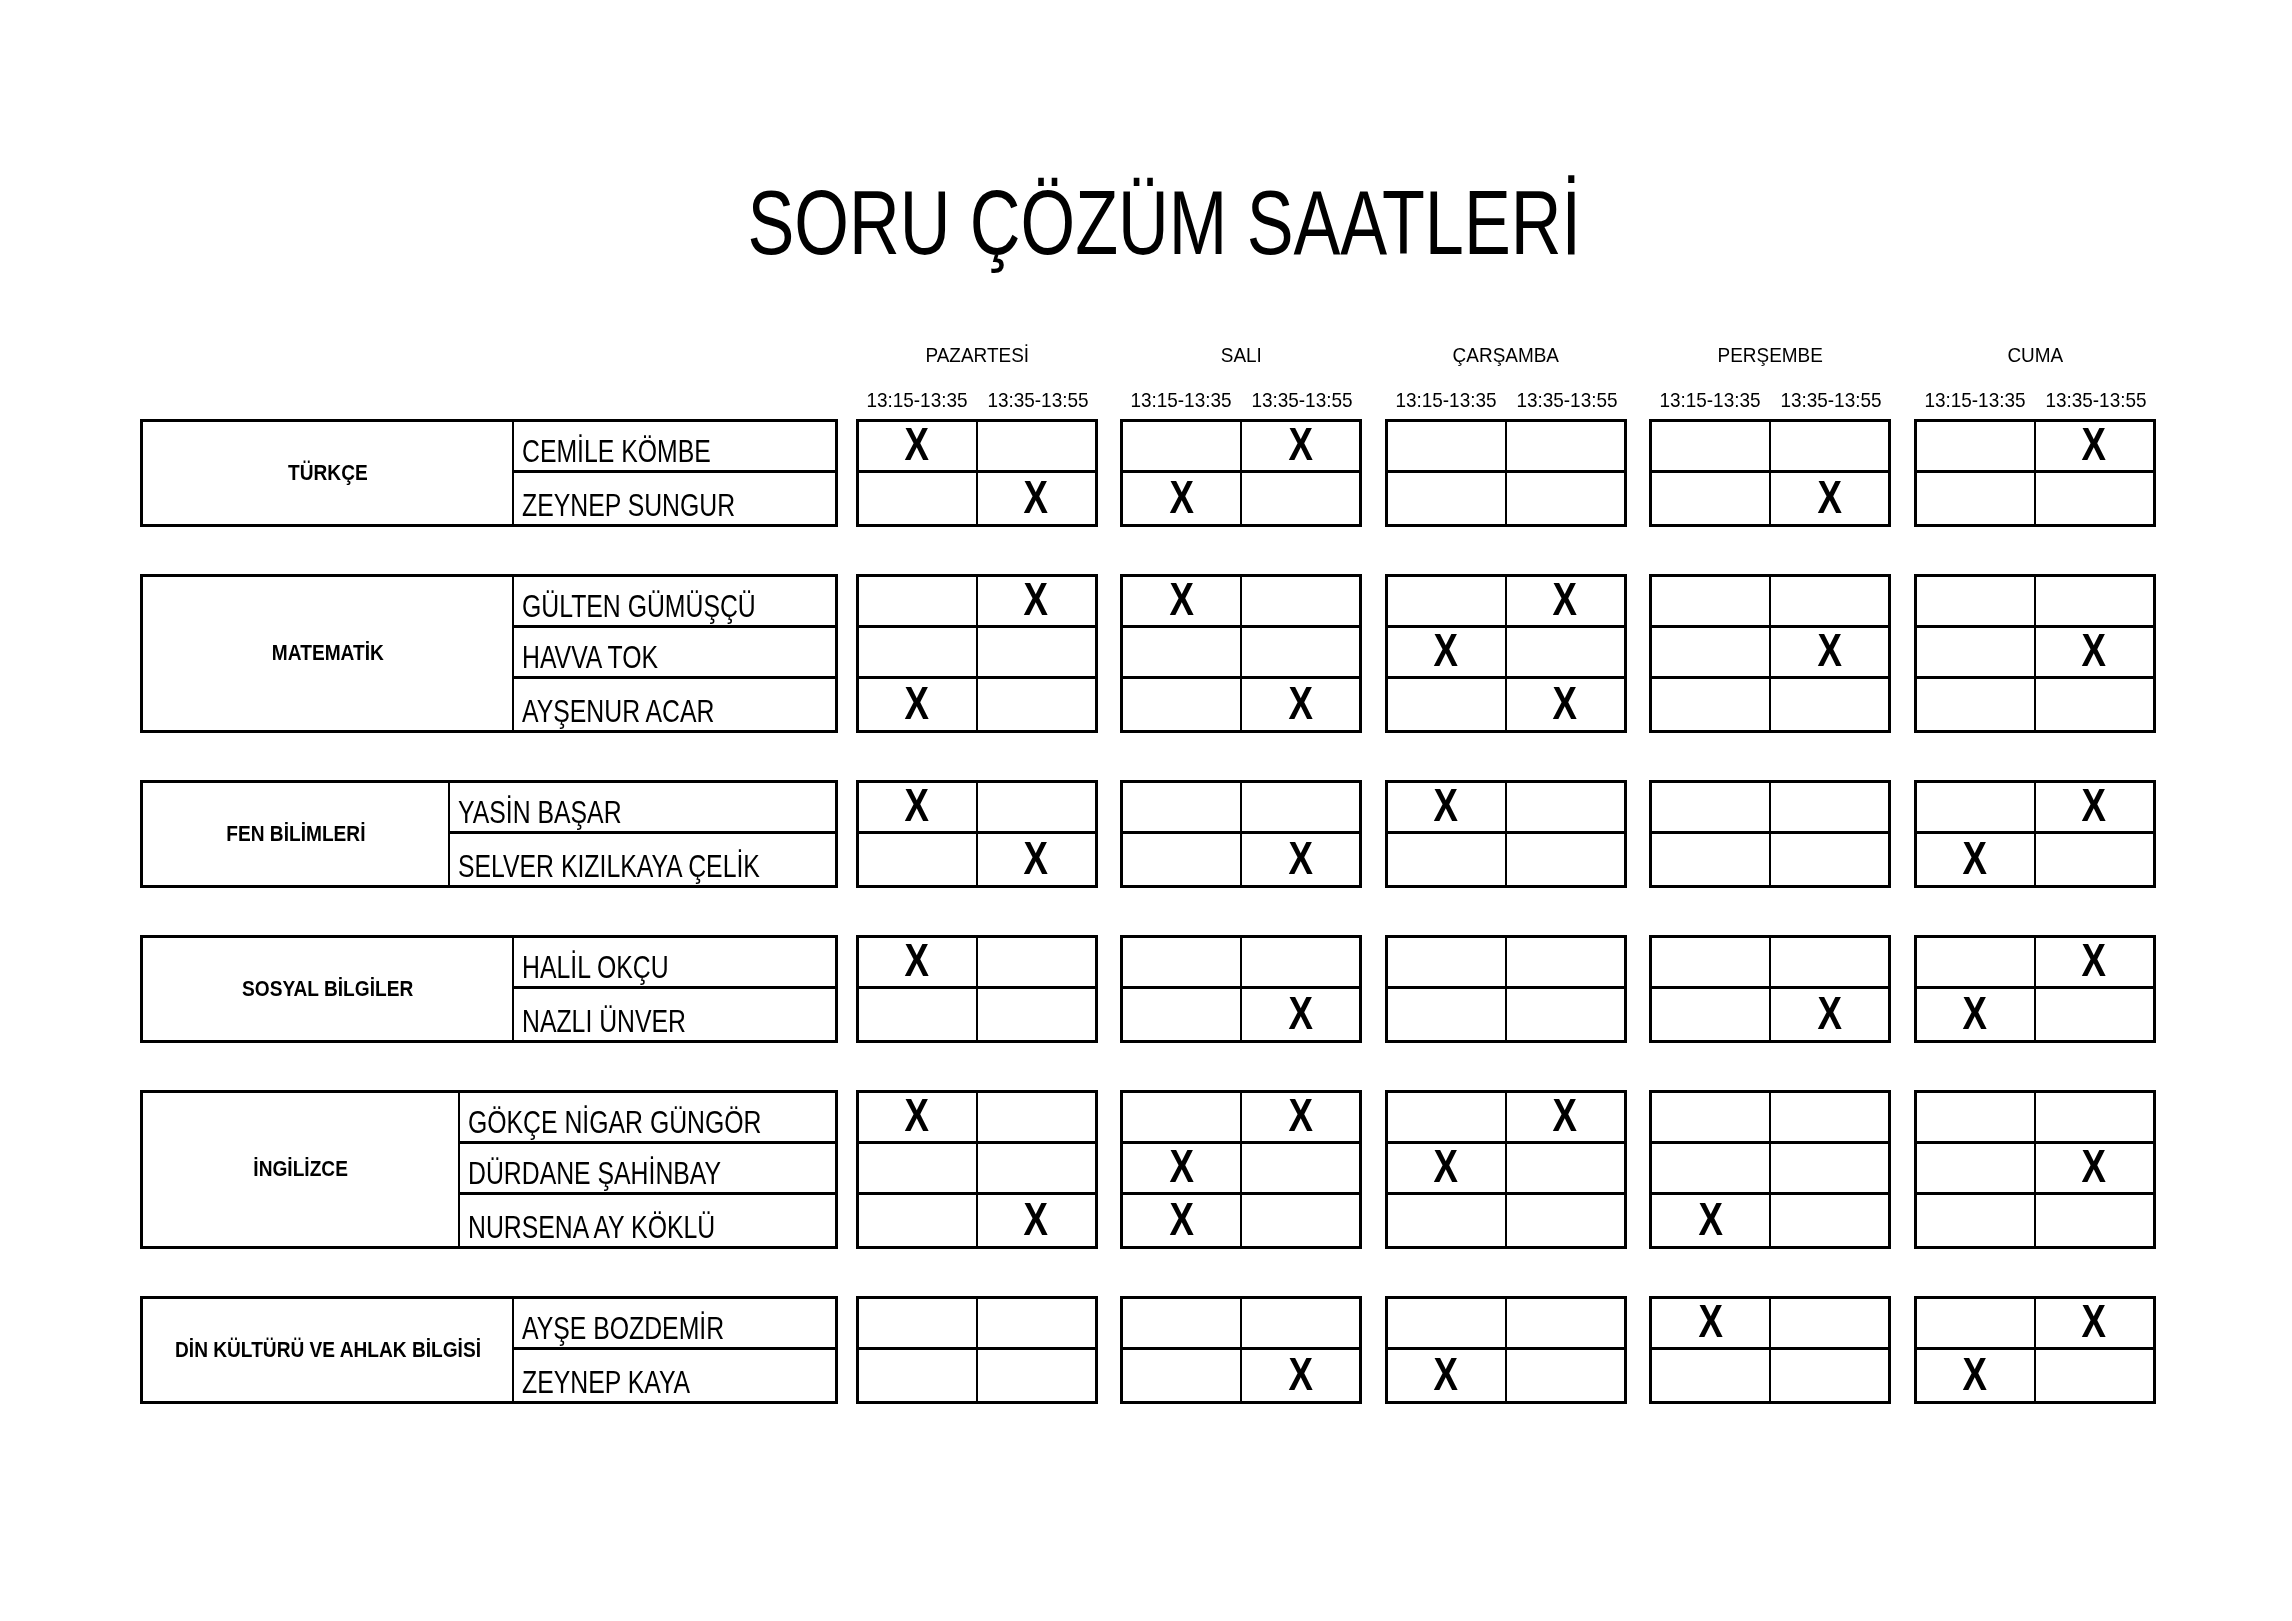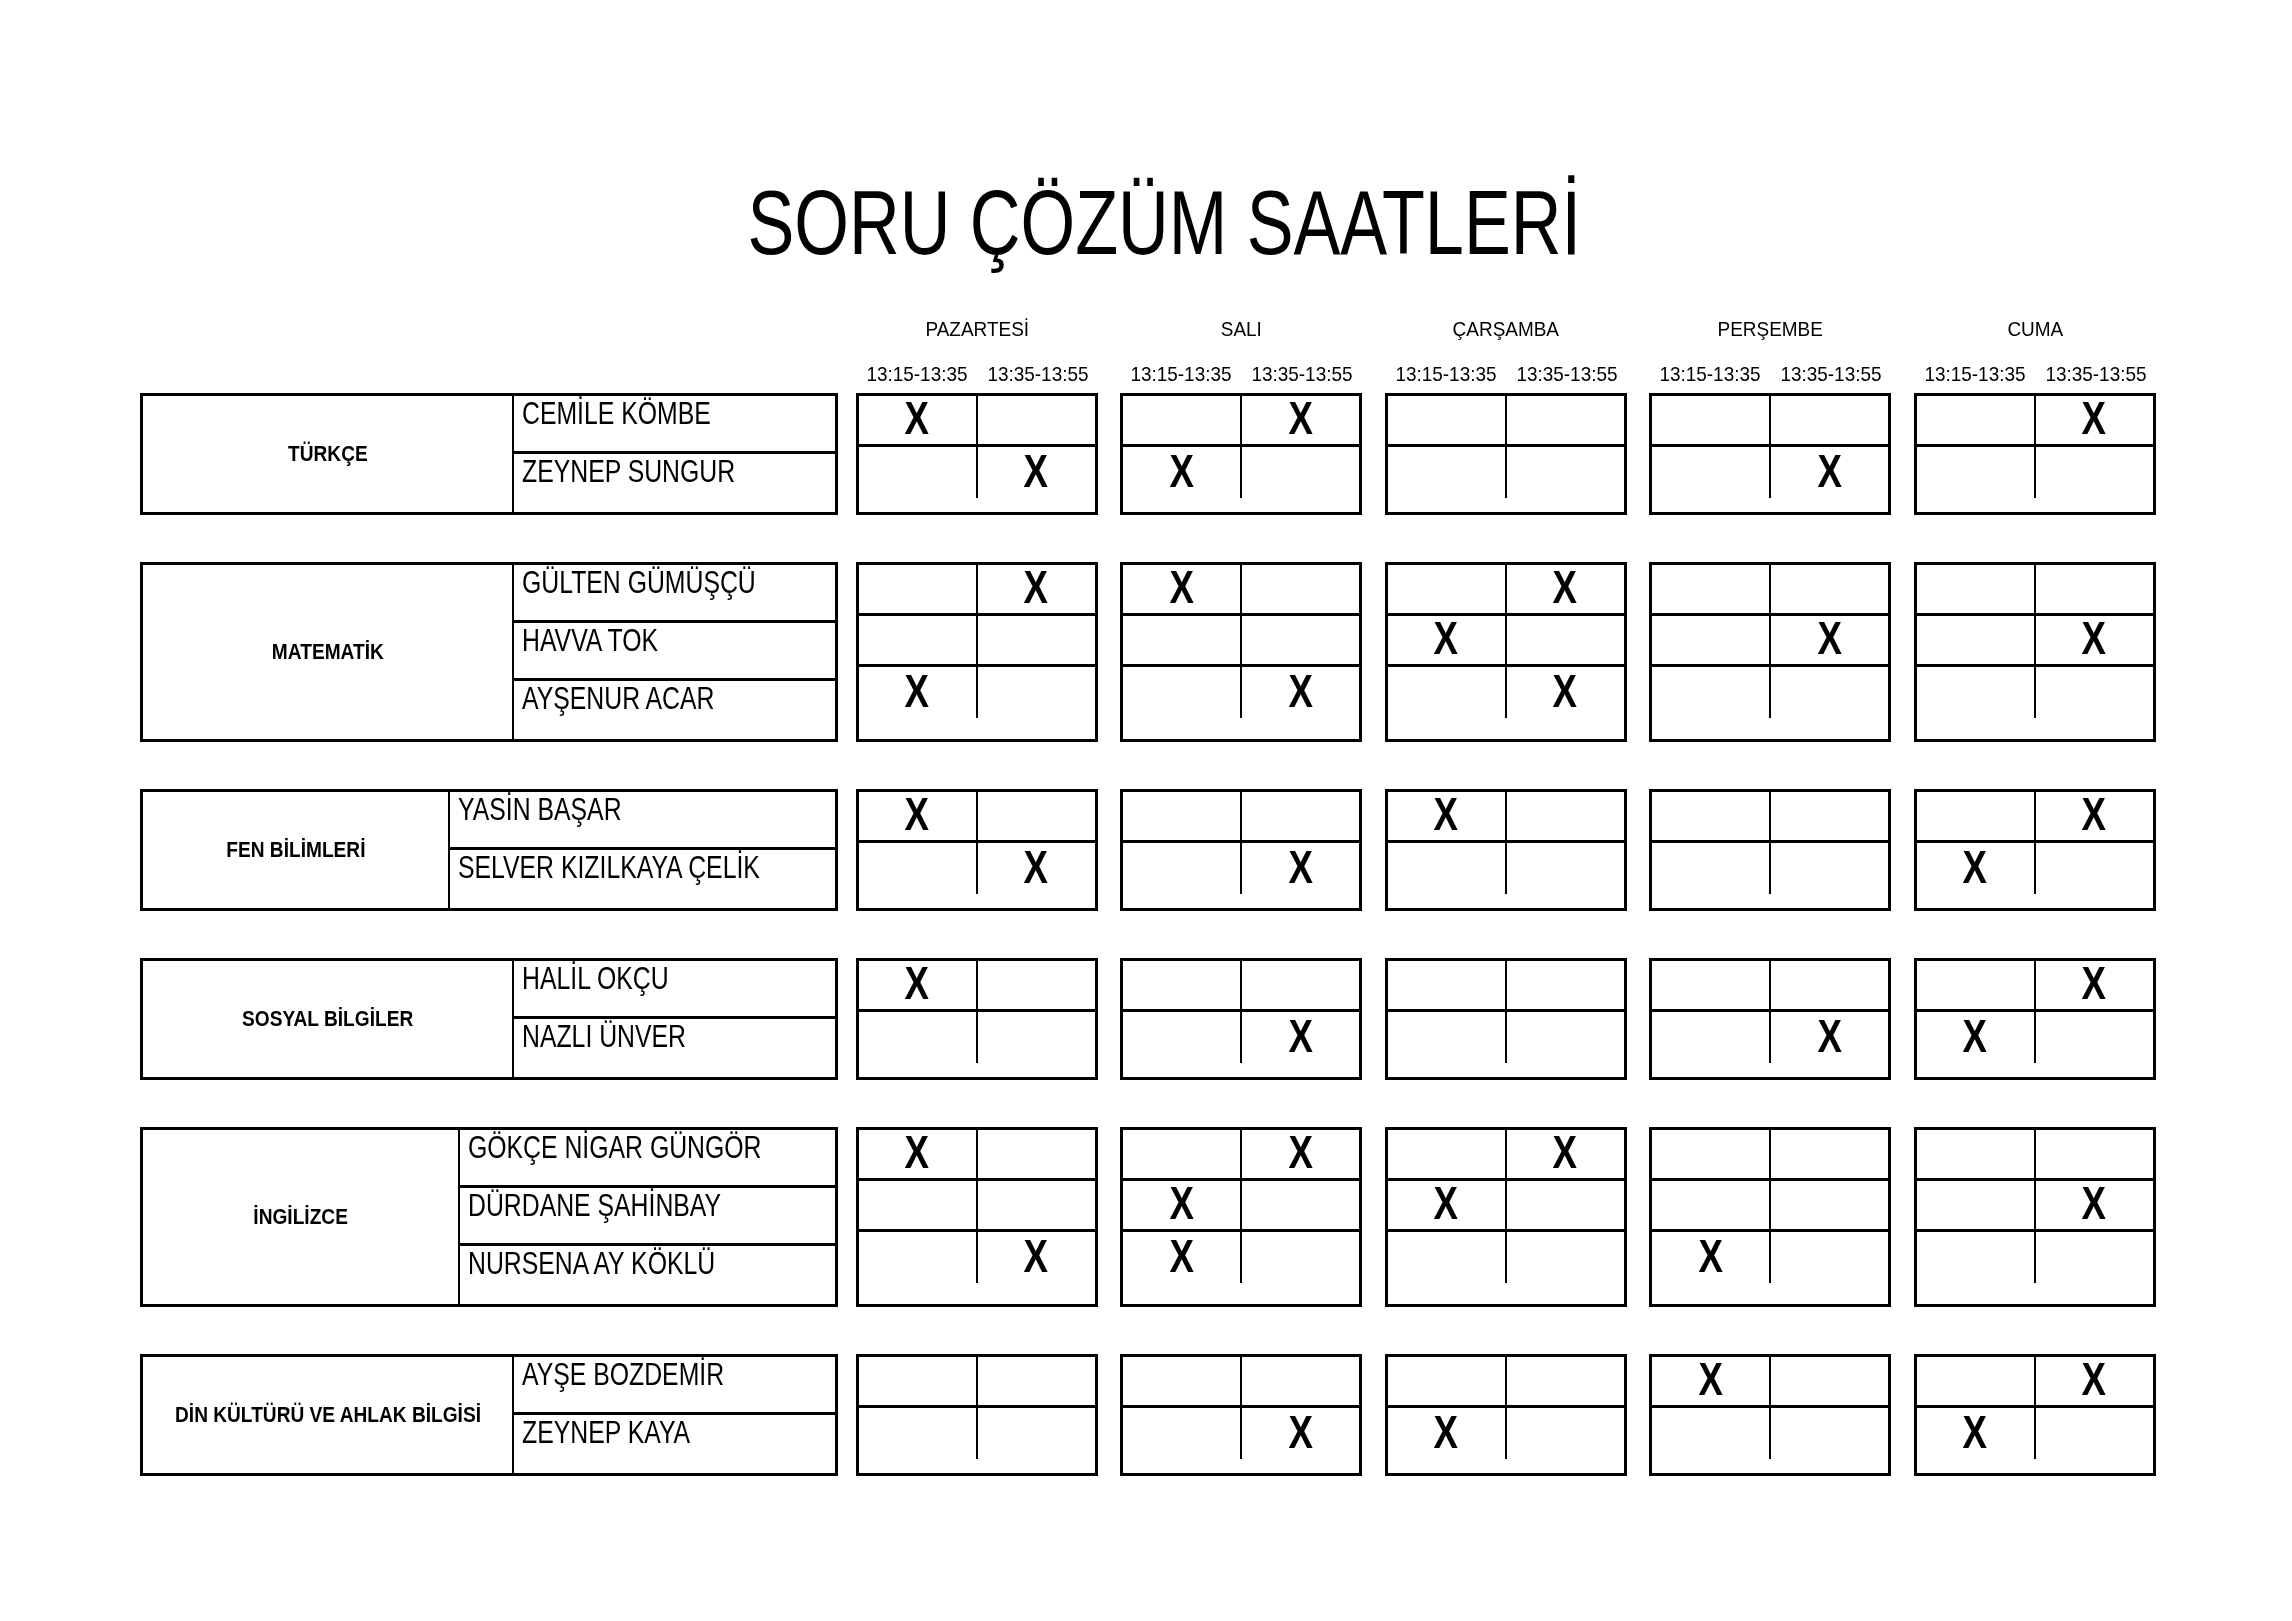--- a/index.html
+++ b/index.html
@@ -12,21 +12,21 @@
     overflow:hidden;
   }
   .title {
     position:absolute; top:178px; left:0; width:2293px;
     text-align:center; font-size:90px; font-weight:400; line-height:1;
     white-space:nowrap;
     padding-left:35px;
   }
   .title > span { display:inline-block; transform:scaleX(0.78); transform-origin:center; }
 
-  .sheet { position:absolute; left:140px; top:317px; width:2039px; }
+  .sheet { position:absolute; left:140px; top:343px; width:2039px; }
 
   
   .header { display:flex; margin-left:716px; }
   .day-header { width:242px; }
   .day-header + .day-header { margin-left:22.5px; }
   .day-name {
     height:23.5px; line-height:23.5px; text-align:center;
     font-size:20.6px; white-space:nowrap;
   }
   .day-name > span, .time-label > span { display:inline-block; transform:scaleX(0.92); transform-origin:center; }
@@ -44,21 +44,21 @@
   .subject-cell {
     width:371px; border-right:2.9px solid #000;
     display:flex; align-items:center; justify-content:center;
   }
   .subject-label {
     font-size:22.5px; font-weight:bold; white-space:nowrap;
     display:inline-block; transform:scaleX(0.85); transform-origin:center;
   }
   .teachers-col { flex:1; display:flex; flex-direction:column; }
   .teacher-row {
-    height:58px; display:flex; align-items:flex-start; padding-left:7.8px;
+    height:51px; display:flex; align-items:flex-end; padding-left:7.8px;
     border-bottom:3.9px solid #000;
   }
   .teacher-row:last-child { border-bottom:none; }
   .teacher-name {
     font-size:31px; font-weight:400; white-space:nowrap;
     display:inline-block; transform:scaleX(0.80); transform-origin:left center;
   }
 
   .day-group {
     width:242px; margin-left:22.5px; border:3.9px solid #000; background:#fff;

